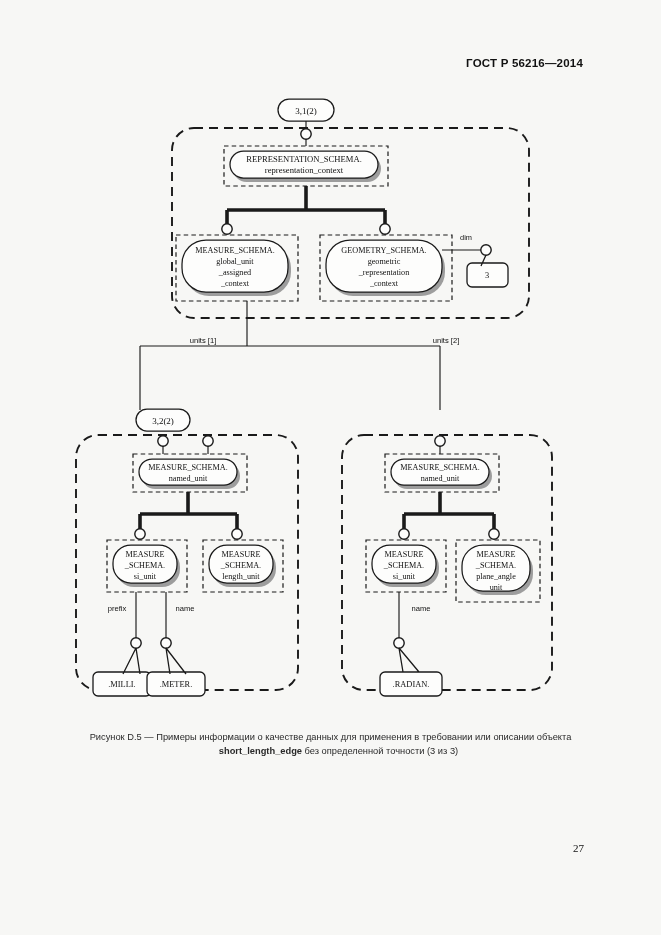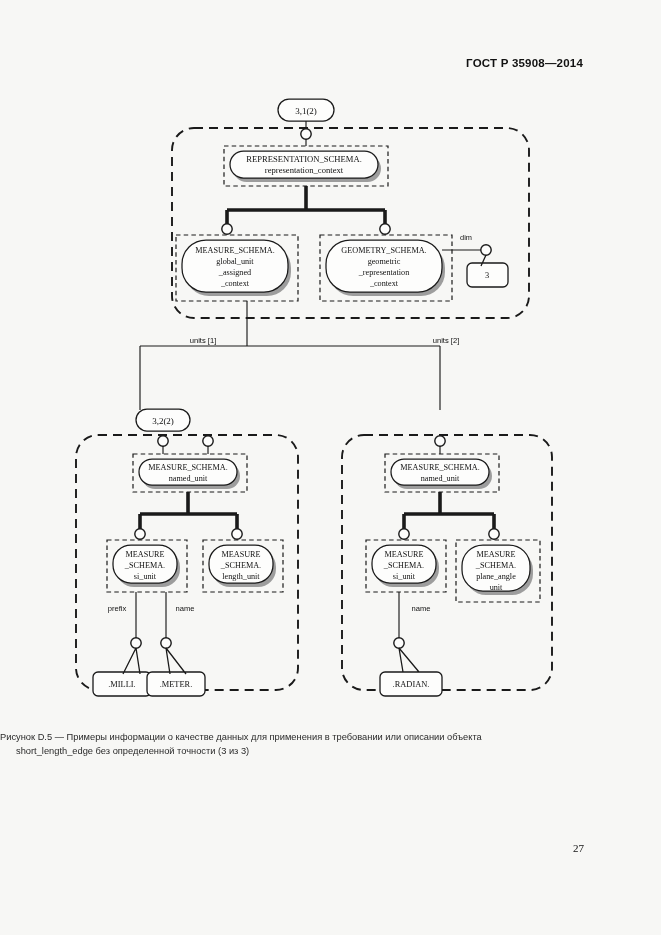--- a/index.html
+++ b/index.html
@@ -20,25 +20,25 @@
     font-size:11.5px; font-weight:bold; letter-spacing:.2px;
     color:#111;
   }
 
   
   .diagram{position:absolute;left:0;top:80px;width:661px;height:640px;}
 
   
   .caption{
     position:absolute; left:0; top:730px; width:661px;
-    text-align:left;
+    text-align:center;
     font-family:"Liberation Sans", sans-serif;
     font-size:9.3px; line-height:14px; color:#2a2a2a;
   }
-  .caption .b{font-weight:normal;padding-left:16px;}
+  .caption .b{font-weight:bold;padding-left:16px;}
   .caption .l2{display:block;}
 
   
   .folio{
     position:absolute; right:77px; top:842px;
     font-family:Liberation Serif, serif;
     font-size:11px; color:#111;
   }
 
   
@@ -58,21 +58,21 @@
   .thick{stroke:#1a1a1a;stroke-width:3.6;fill:none;stroke-linecap:butt;}
   .thin{stroke:#1a1a1a;stroke-width:1.15;fill:none;}
   .knob{fill:#fdfdfc;stroke:#1a1a1a;stroke-width:1.4;}
   .term{fill:#fdfdfc;stroke:#1a1a1a;stroke-width:1.3;stroke-linejoin:round;}
 </style>
 </head>
 <body>
 
 <div class="page">
 
-  <div class="std-header">ГОСТ Р 35908—2014</div>
+  <div class="std-header">ГОСТ Р 56216—2014</div>
 
   <svg class="diagram" viewBox="0 0 661 640">
 
     <g>
       <rect class="bub" x="278" y="19" width="56" height="22" rx="11"></rect>
       <text class="t-bub" x="306" y="34">3,1(2)</text>
     </g>
     <line class="thin" x1="306" y1="41" x2="306" y2="52"></line>
 
     <rect class="panel" x="172" y="48" width="357" height="190" rx="22"></rect>

